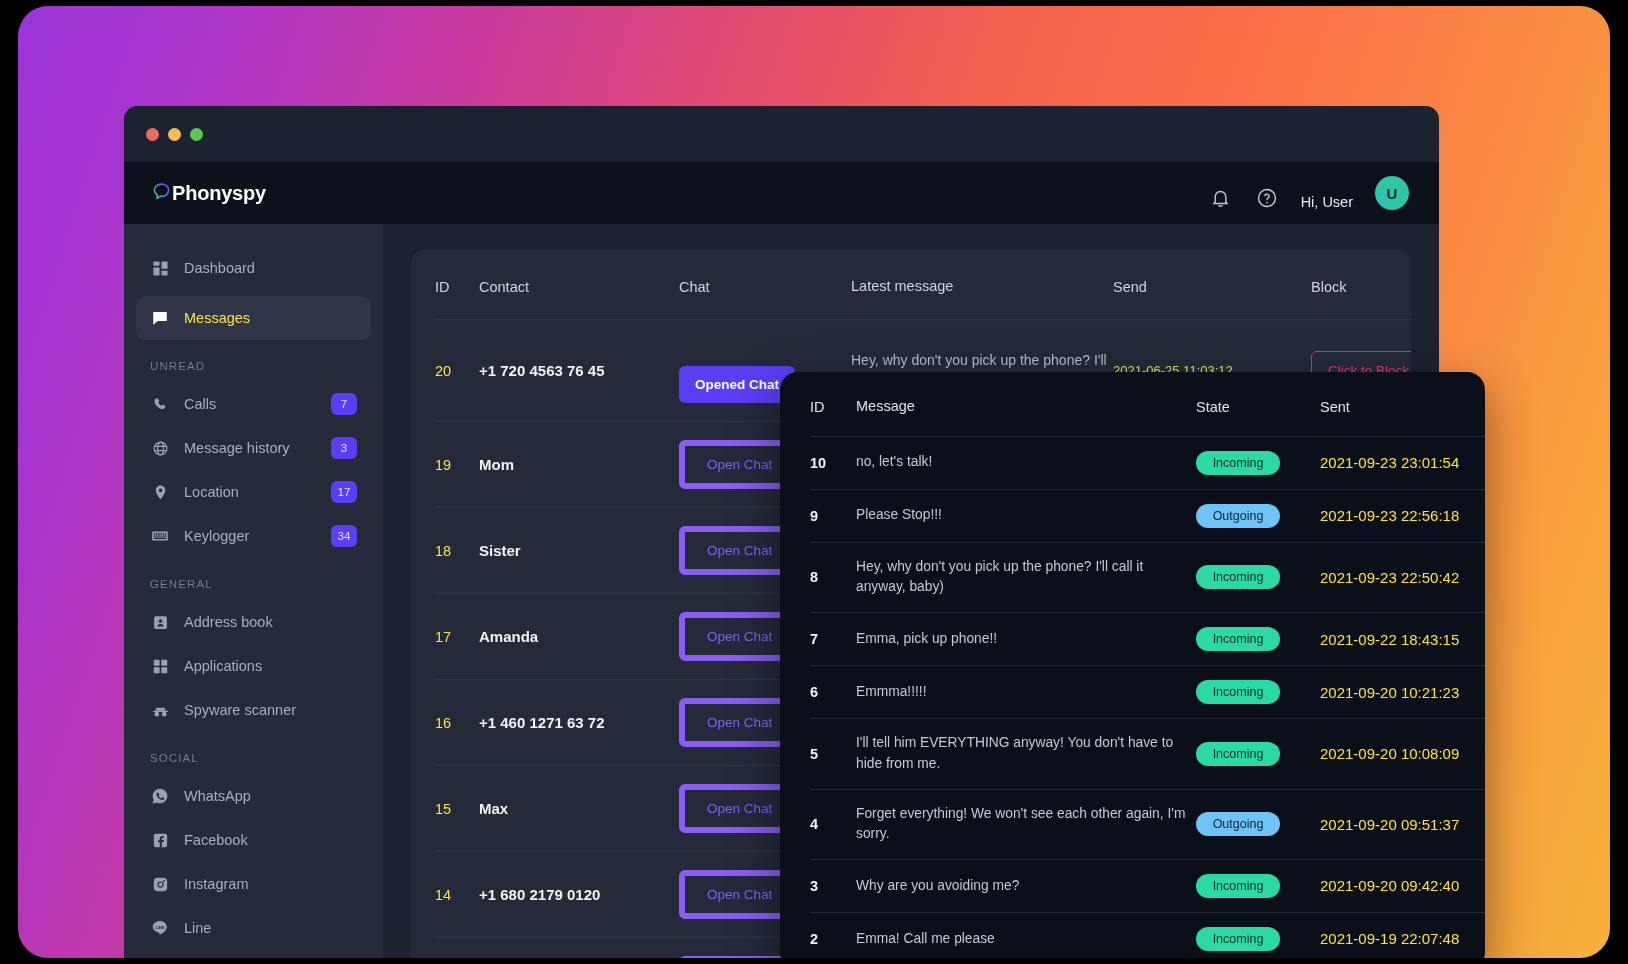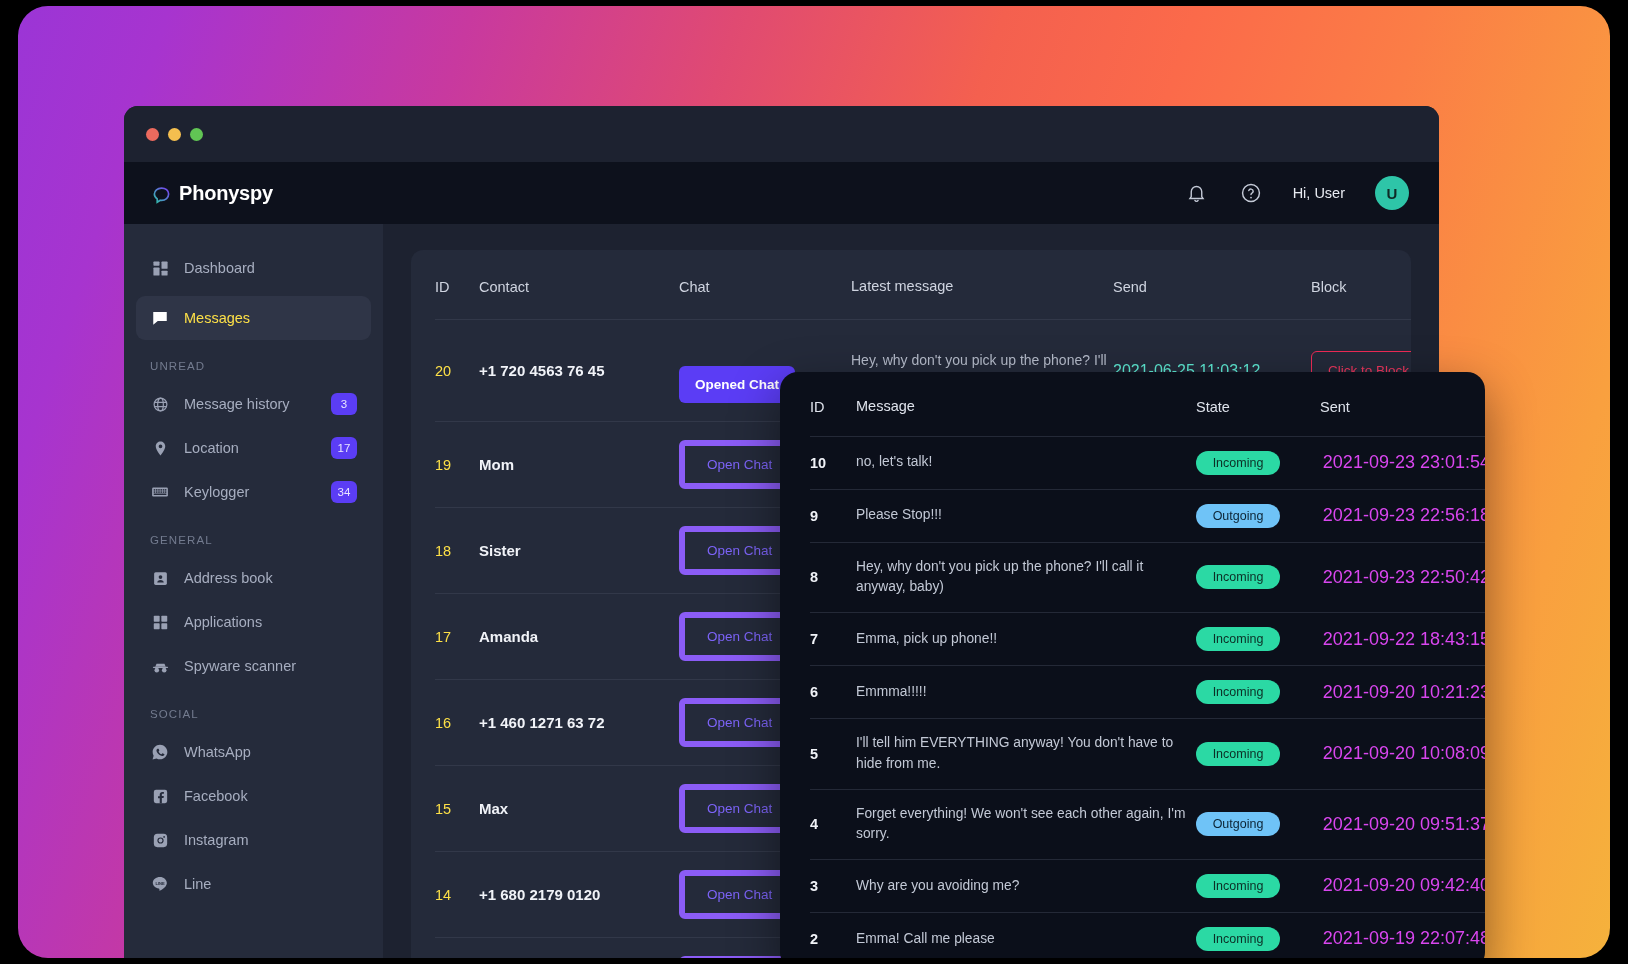--- a/index.html
+++ b/index.html
@@ -56,32 +56,32 @@
   .dot.green { background: #61c554; }
 
   
   #topbar {
     height: 62px;
     background: #0d111c;
     display: flex;
     align-items: center;
     padding: 0 30px 0 28px;
   }
-  #logo { display: flex; align-items: flex-end; gap: 8px; }
+  #logo { display: flex; align-items: flex-start; gap: 1px; }
   #logo-text {
     color: #ffffff;
     font-size: 20px;
     font-weight: bold;
     letter-spacing: -0.2px;
   }
   #topbar-right {
     margin-left: auto;
     display: flex;
-    align-items: center;
-    gap: 30px;
+    align-items: flex-end;
+    gap: 22px;
   }
   .topbar-icon {
     width: 24px; height: 24px;
     display: flex; align-items: center; justify-content: center;
     color: #c3c9d6;
     cursor: pointer;
   }
   #greeting { color: #e8ebf2; font-size: 14.5px; }
   #avatar {
     width: 34px; height: 34px;
@@ -176,21 +176,21 @@
   }
   table.grid td {
     border-top: 1px solid #323849;
     padding: 18px 0;
     vertical-align: middle;
   }
   .c-id    { width: 44px;  color: #fde047; font-size: 14.5px; }
   .c-contact { width: 200px; color: #f1f3f8; font-size: 15px; font-weight: bold; }
   .c-chat  { width: 172px; }
   .c-msg   { width: 262px; color: #b6bccb; font-size: 14px; line-height: 1.45; padding-right: 22px; }
-  .c-send  { width: 198px; color: #5eead4; font-size: 16px; }
+  .c-send  { width: 198px; color: #bef264; font-size: 13px; }
   .c-block { width: 150px; }
 
   .btn-opened {
     display: inline-block;
     background: #5b3df5;
     color: #ffffff;
     font-size: 13.5px;
     font-weight: bold;
     padding: 11px 16px;
     border-radius: 6px;
@@ -238,21 +238,21 @@
     padding: 24px 0 18px 0;
   }
   table.mgrid td {
     border-top: 1px solid #242937;
     padding: 14px 0;
     vertical-align: middle;
   }
   .m-id    { width: 46px;  color: #f1f3f8; font-size: 14.5px; font-weight: bold; }
   .m-msg   { width: 340px; color: #c3c9d6; font-size: 13.8px; line-height: 1.5; padding-right: 20px; }
   .m-state { width: 124px; margin-top: 16px; }
-  .m-sent  { width: 170px; color: #d946ef; font-size: 18px; white-space: nowrap; text-align: right; }
+  .m-sent  { width: 170px; color: #fde047; font-size: 15px; white-space: nowrap; }
 
   .pill {
     display: inline-block;
     min-width: 84px;
     text-align: center;
     padding: 5px 14px;
     border-radius: 999px;
     font-size: 12.5px;
   }
   .pill.incoming { background: #2bd9a4; color: #0c2f26; }
@@ -330,20 +330,29 @@
           <span class="nav-ico">
             <svg width="18" height="18" viewBox="0 0 24 24" fill="currentColor">
               <path d="M3 4h18v12H9l-6 5V4z"></path>
             </svg>
           </span>
           <span>Messages</span>
         </div>
 
         <div class="section-title">UNREAD</div>
 
+        <div class="nav-item">
+          <span class="nav-ico">
+            <svg width="17" height="17" viewBox="0 0 24 24" fill="currentColor">
+              <path d="M6.6 3c-.6 0-1.2.3-1.6.8C4 5 3.4 6.5 3.6 8.2c.5 4.4 5.8 9.7 10.2 10.2 1.7.2 3.2-.4 4.4-1.4.5-.4.8-1 .8-1.6 0-.5-.2-1-.6-1.3l-2.2-1.6c-.6-.4-1.3-.3-1.8.2l-1 1c-2-1-3.6-2.6-4.6-4.6l1-1c.5-.5.6-1.2.2-1.8L8.4 3.9C8.1 3.3 7.4 3 6.6 3z"></path>
+            </svg>
+          </span>
+          <span>Calls</span>
+          <span class="badge">7</span>
+        </div>
 
         <div class="nav-item">
           <span class="nav-ico">
             <svg width="17" height="17" viewBox="0 0 24 24" fill="none" stroke="currentColor" stroke-width="1.7">
               <circle cx="12" cy="12" r="9"></circle>
               <ellipse cx="12" cy="12" rx="4" ry="9"></ellipse>
               <path d="M3.3 9h17.4M3.3 15h17.4"></path>
             </svg>
           </span>
           <span>Message history</span>

